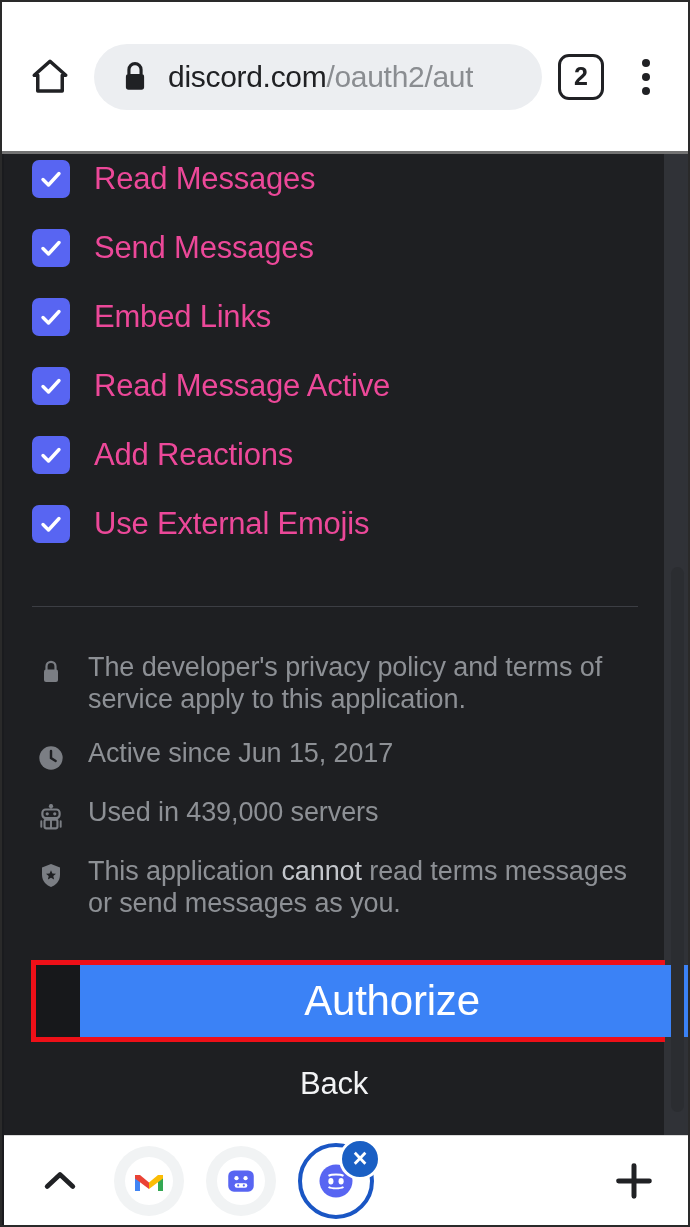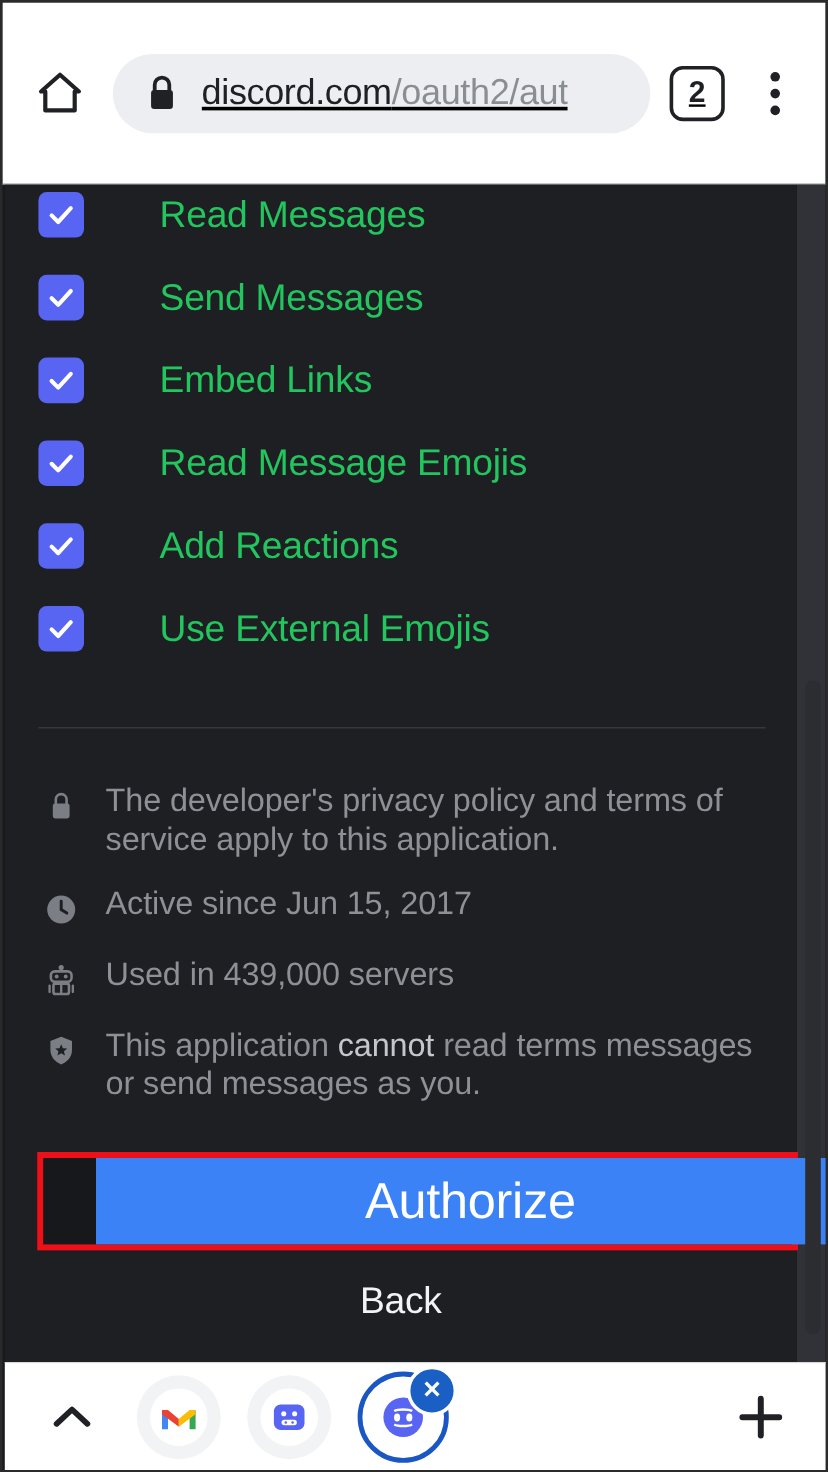--- a/index.html
+++ b/index.html
@@ -18,22 +18,21 @@
     overflow: hidden;
   }
 
   
   #browser-bar {
     position: absolute; top: 0; left: 0;
     width: 686px; height: 152px;
     background: #ffffff;
     display: flex; align-items: center;
     padding: 0 22px;
-    border-bottom: 1px solid #737373;
-    text-decoration: underline;
+    border-bottom: 3px solid #737373;
   }
   .home-btn {
     width: 52px; height: 52px;
     display: flex; align-items: center; justify-content: center;
     flex: 0 0 auto;
   }
   .omnibox {
     flex: 1 1 auto;
     height: 66px;
     margin: 0 16px 0 18px;
@@ -99,23 +98,22 @@
   .checkbox {
     width: 38px; height: 38px;
     background: #5865f2;
     border-radius: 7px;
     flex: 0 0 auto;
     display: flex; align-items: center; justify-content: center;
     margin-right: 24px;
   }
   .perm-label {
     font-size: 31px;
-    color: #22c55e;
+    color: #ec4899;
     letter-spacing: -0.2px;
-    margin-left: 39px;
   }
 
   .divider {
     height: 1px;
     background: #3c3e44;
     margin: 48px 26px 0 28px;
   }
 
   .info-list { padding: 45px 26px 0 30px; }
   .info-row {
@@ -307,21 +305,21 @@
           </span>
           <span class="perm-label">Embed Links</span>
         </div>
 
         <div class="perm-row">
           <span class="checkbox">
             <svg width="24" height="24" viewBox="0 0 24 24">
               <path d="M4 12.5 L9.5 18 L20 6.5" fill="none" stroke="#ffffff" stroke-width="3.4" stroke-linecap="round" stroke-linejoin="round"></path>
             </svg>
           </span>
-          <span class="perm-label">Read Message Emojis</span>
+          <span class="perm-label">Read Message Active</span>
         </div>
 
         <div class="perm-row">
           <span class="checkbox">
             <svg width="24" height="24" viewBox="0 0 24 24">
               <path d="M4 12.5 L9.5 18 L20 6.5" fill="none" stroke="#ffffff" stroke-width="3.4" stroke-linecap="round" stroke-linejoin="round"></path>
             </svg>
           </span>
           <span class="perm-label">Add Reactions</span>
         </div>

